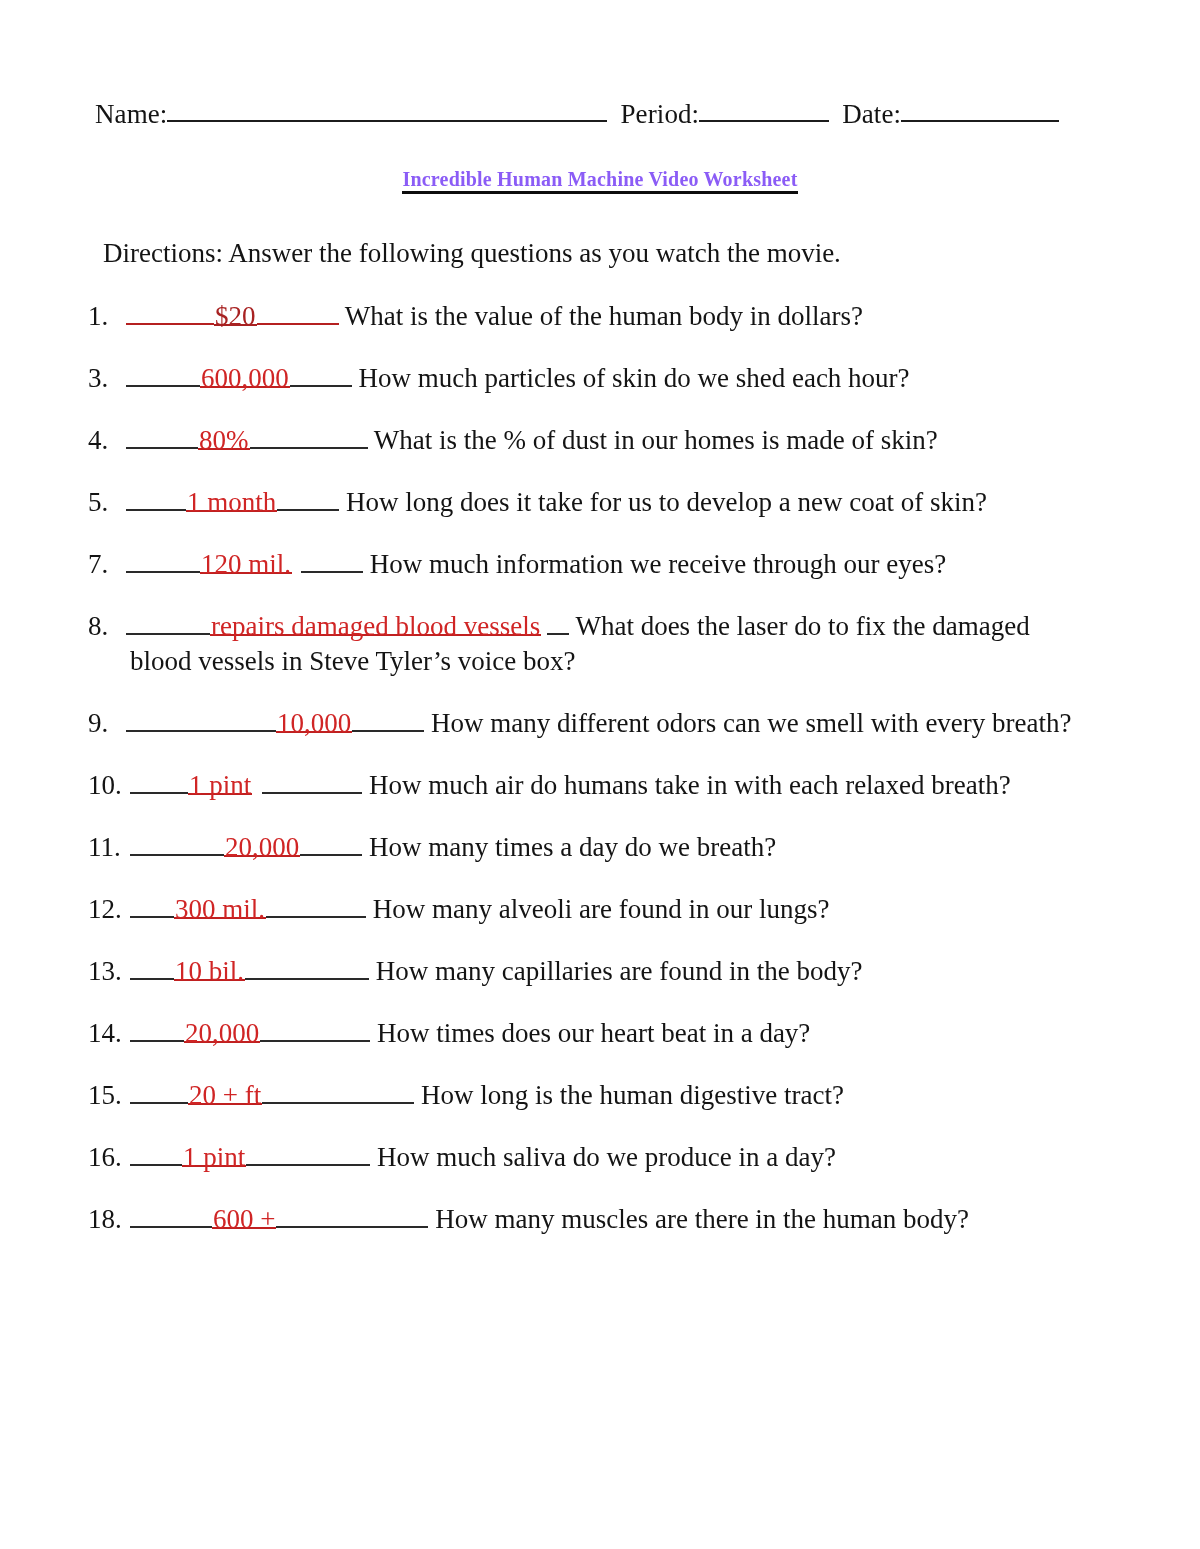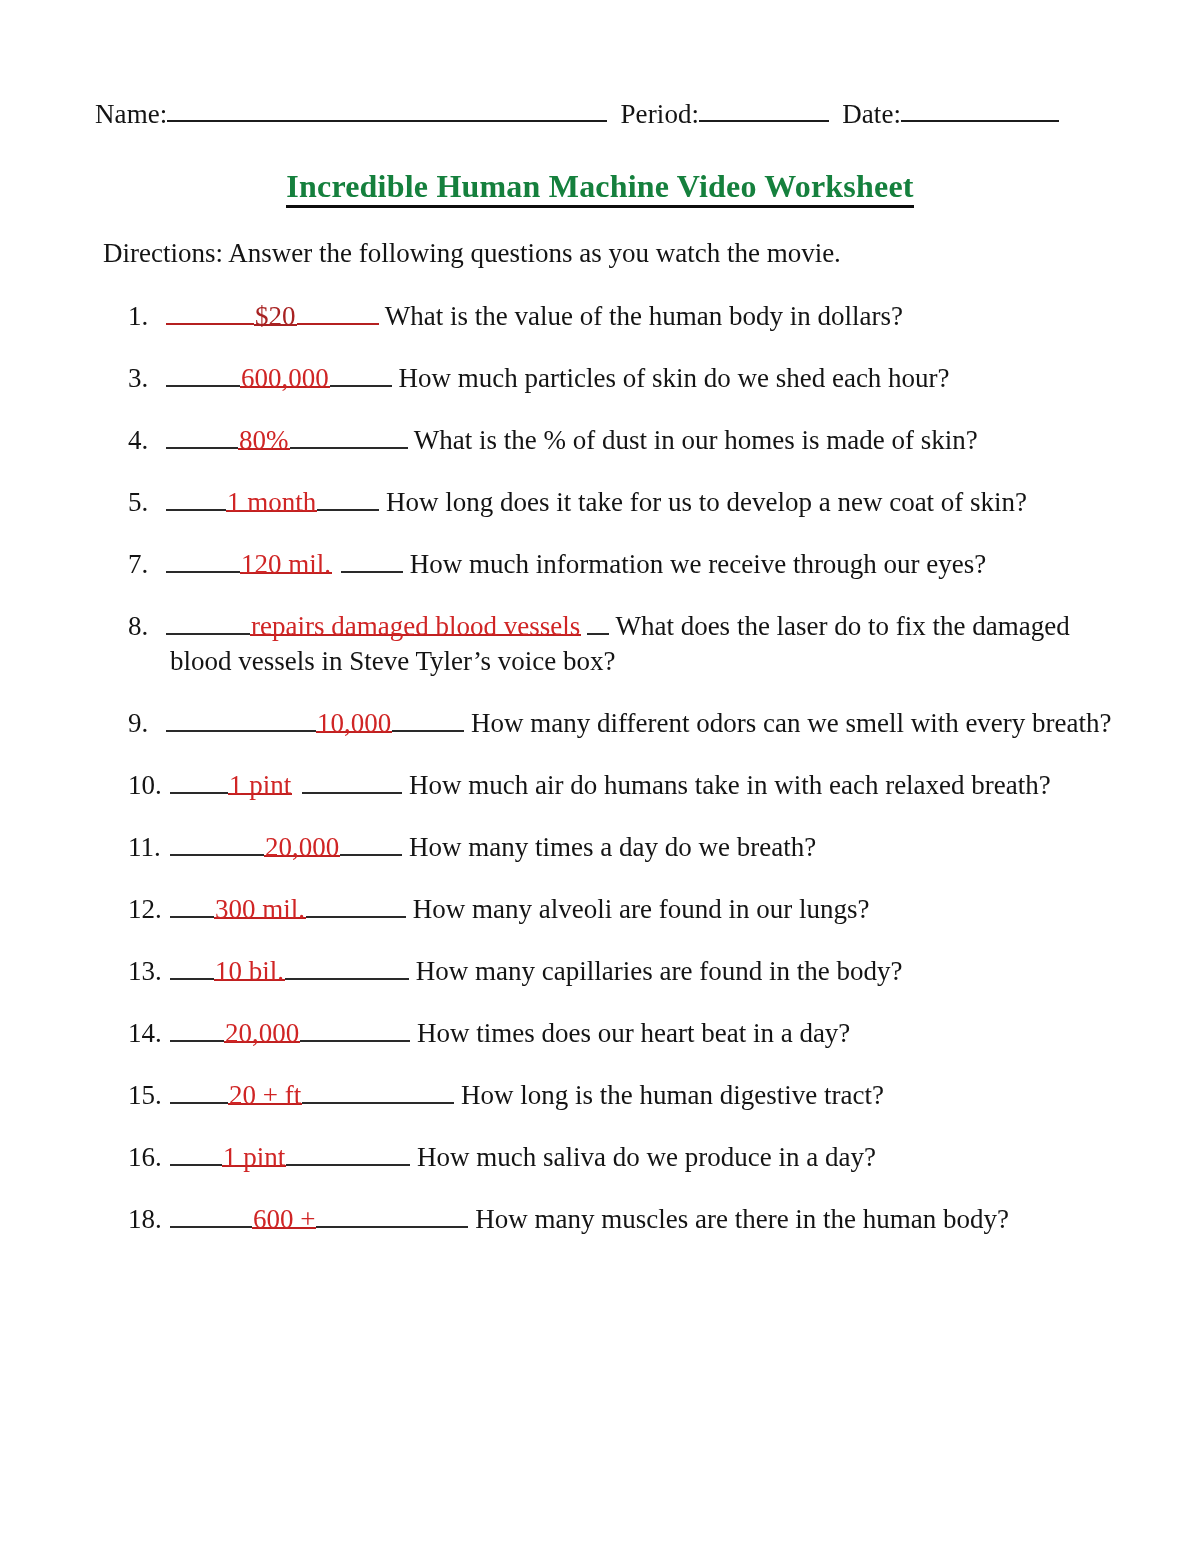--- a/index.html
+++ b/index.html
@@ -43,24 +43,24 @@
   .rule-date   { width: 158px; }
   .gapsm { display: inline-block; width: 13px; }
 
   
   .title {
     position: absolute;
     left: 0;
     top: 168px;
     width: 1200px;
     text-align: center;
-    font-size: 32px;
+    font-size: 20px;
     font-weight: bold;
     letter-spacing: .2px;
-    color: #15803d;
+    color: #8b5cf6;
   }
   .title span {
     border-bottom: 3px solid #0d0d0d;
     padding-bottom: 1px;
   }
 
   
   .directions {
     position: absolute;
     left: 103px;
@@ -69,21 +69,20 @@
     color: #141414;
     white-space: nowrap;
   }
 
   
   .qlist {
     position: absolute;
     left: 88px;
     top: 300px;
     width: 1030px;
-    margin-left: 40px;
   }
   .qrow {
     position: relative;
     font-size: 27px;
     line-height: 33px;
     color: #141414;
     margin-bottom: 29px;
   }
   .qnum {
     display: inline-block;

